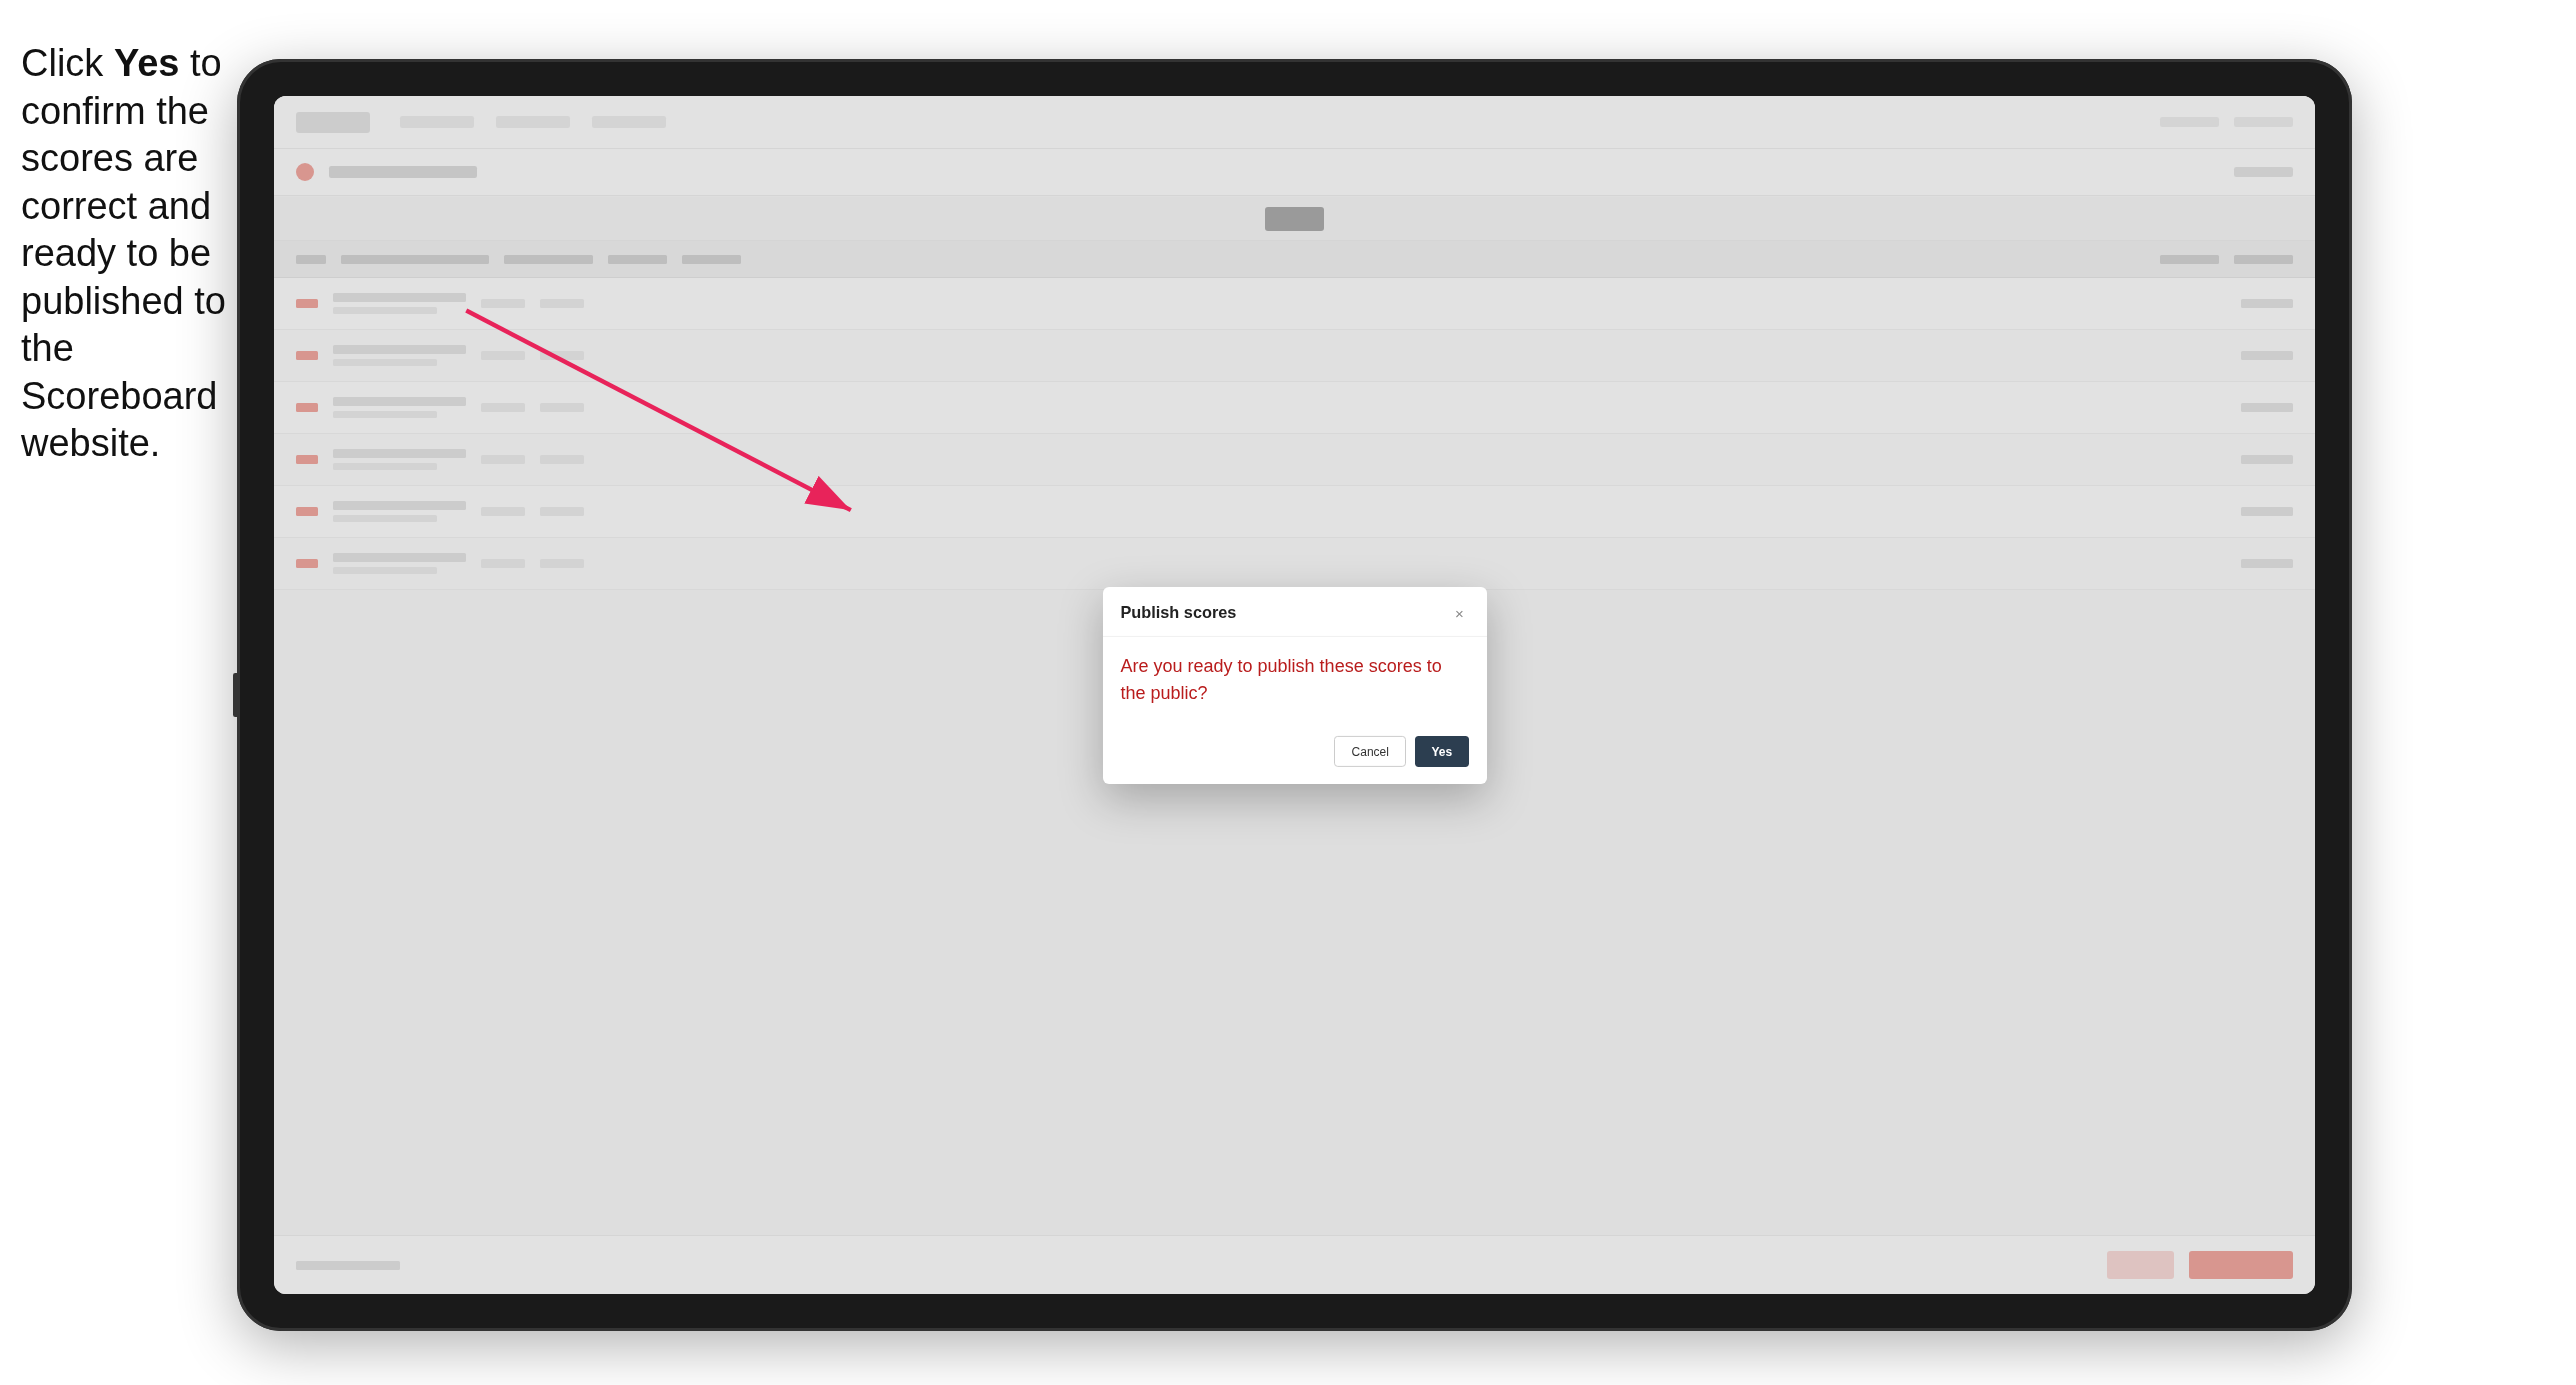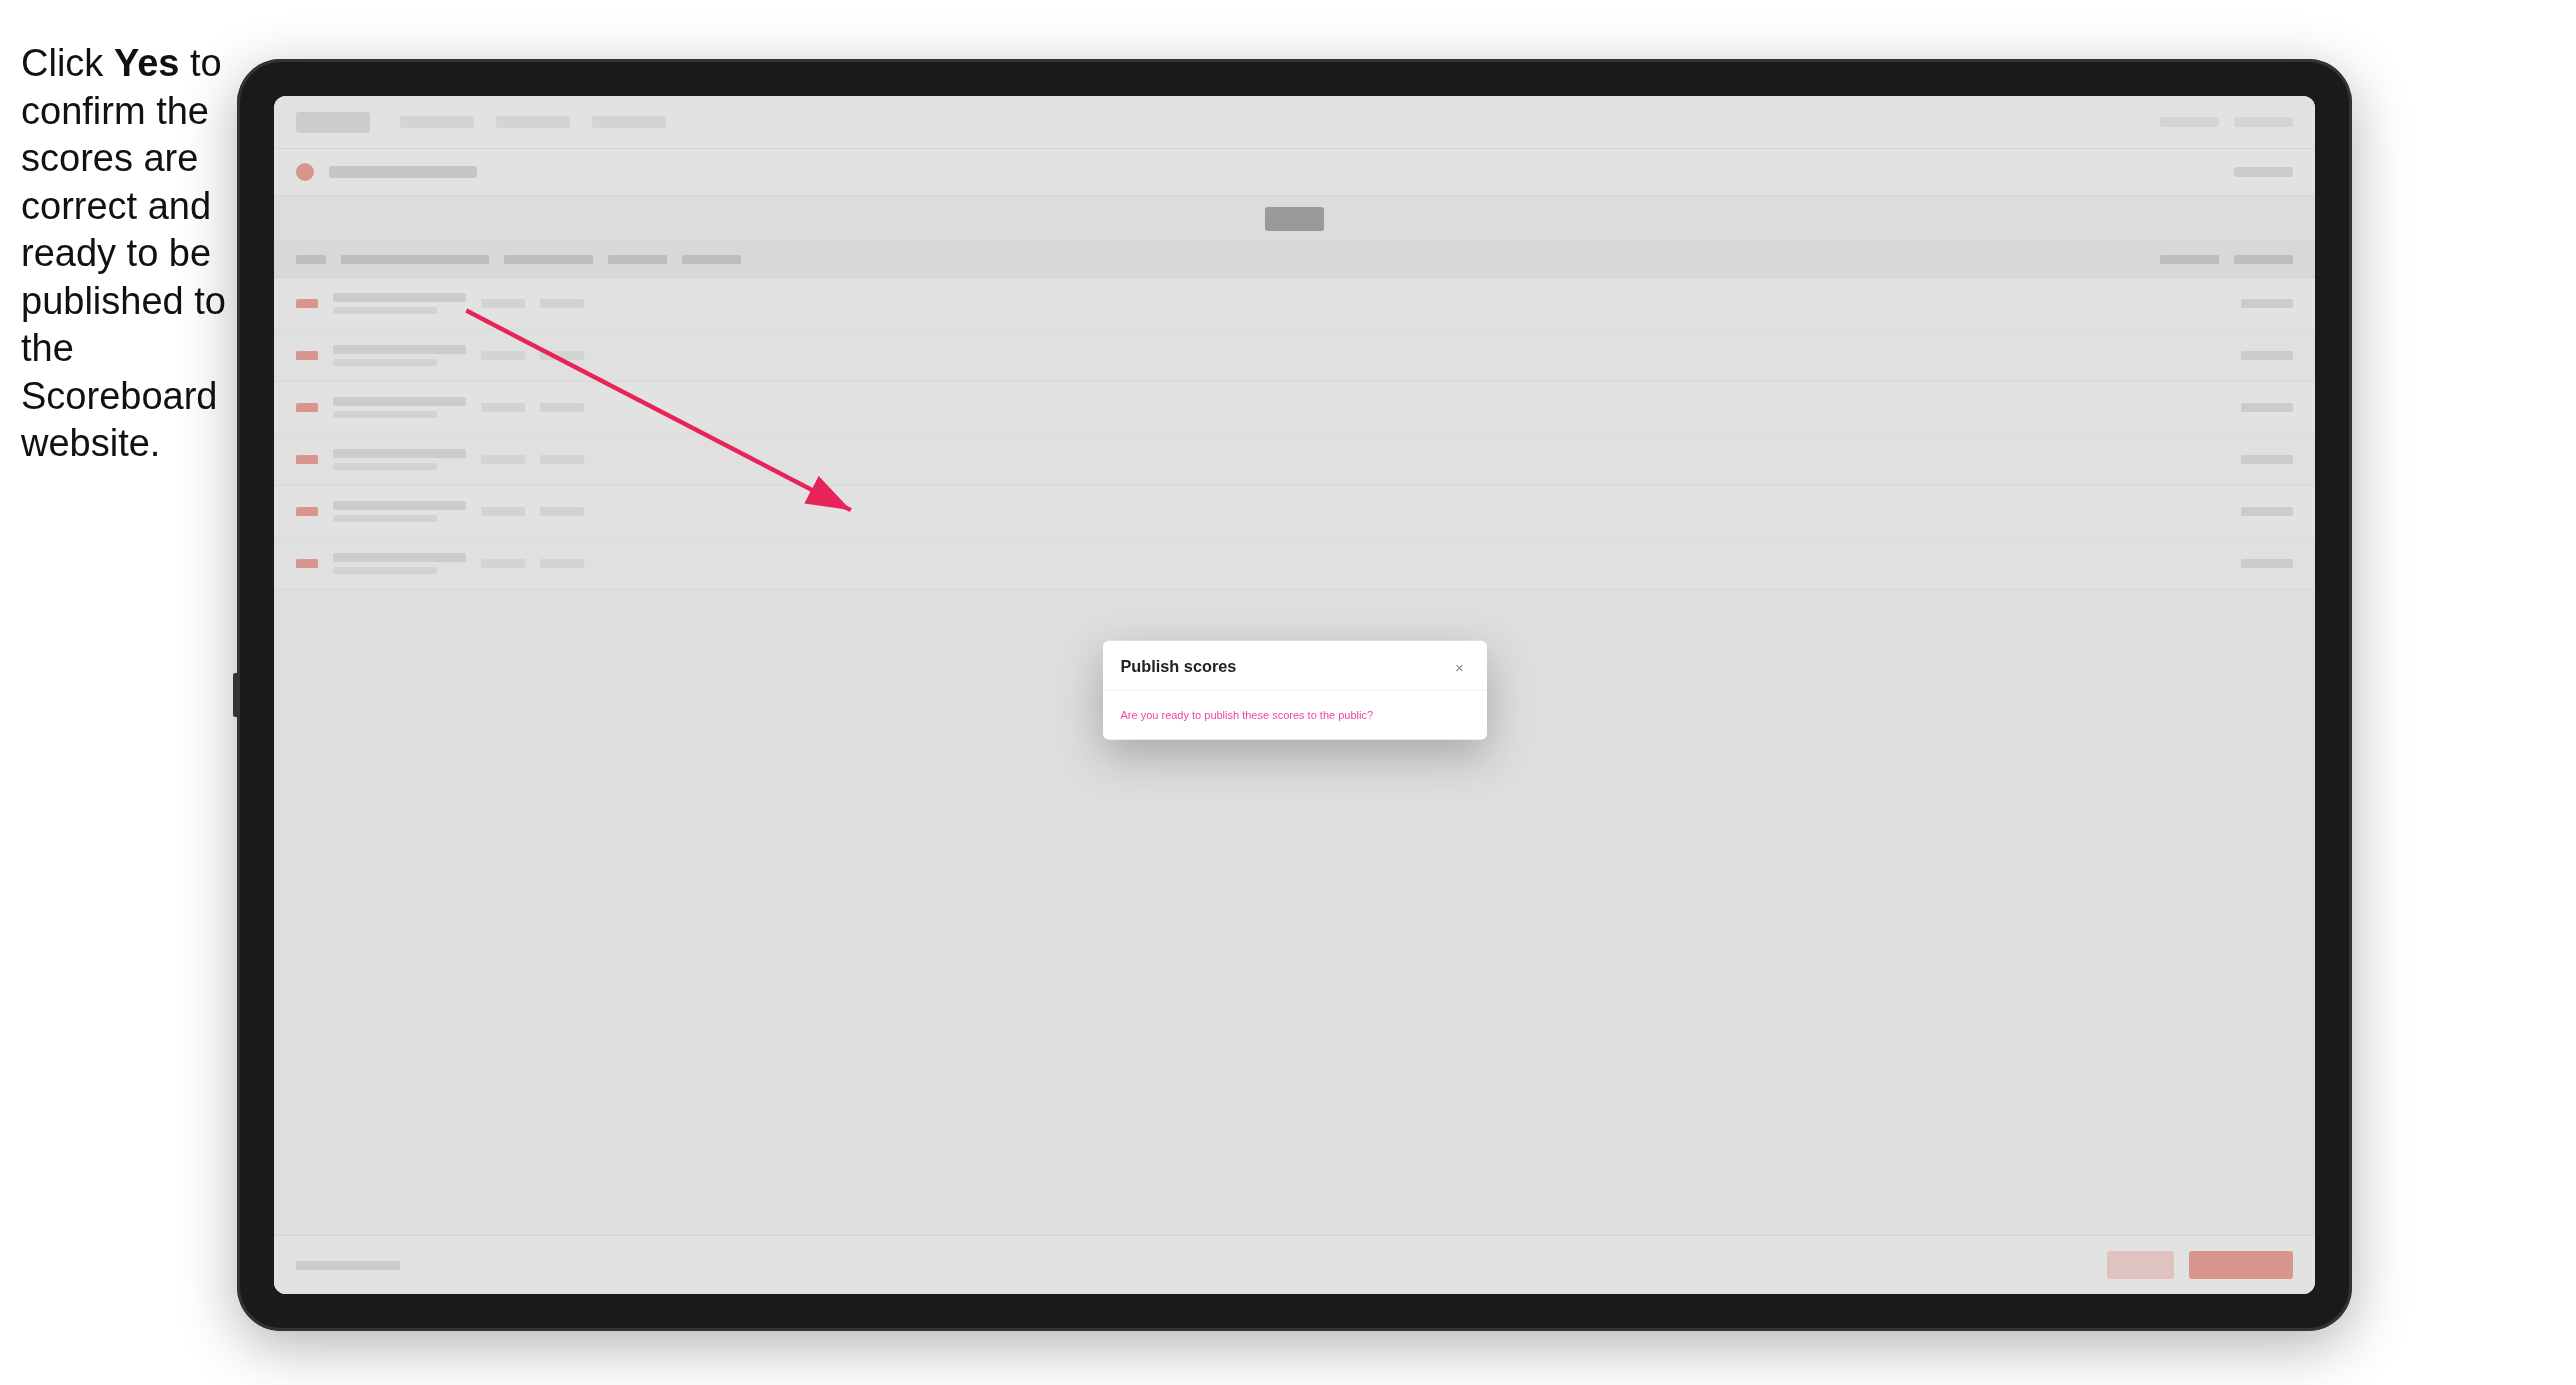--- a/index.html
+++ b/index.html
@@ -336,22 +336,22 @@
       justify-content: center;
       border: none;
       background: none;
     }
 
     .modal-body {
       padding: 16.3px 18px;
     }
 
     .modal-message {
-      font-size: 11px;
-      color: #ec4899;
+      font-size: 18px;
+      color: #b91c1c;
       line-height: 1.5;
     }
 
     .modal-footer {
       display: flex;
       justify-content: flex-end;
       gap: 9px;
       padding: 13.3px 18px 16.3px;
     }
 
@@ -518,20 +518,24 @@
     <div class="overlay-dim"></div>
 
     <div class="modal-dialog">
       <div class="modal-header">
         <span class="modal-title">Publish scores</span>
         <button class="modal-close">×</button>
       </div>
       <div class="modal-body">
         <p class="modal-message">Are you ready to publish these scores to the public?</p>
       </div>
+      <div class="modal-footer">
+        <button class="btn-cancel">Cancel</button>
+        <button class="btn-yes">Yes</button>
+      </div>
     </div>
 
     <svg class="arrow-container" viewBox="0 0 2760 1620" xmlns="http://www.w3.org/2000/svg">
       <defs>
         <marker id="arrowhead" markerWidth="10" markerHeight="7" refX="10" refY="3.5" orient="auto">
           <polygon points="0 0, 10 3.5, 0 7" fill="#e8235a"></polygon>
         </marker>
       </defs>
       <line x1="260" y1="290" x2="780" y2="560" stroke="#e8235a" stroke-width="6" marker-end="url(#arrowhead)"></line>
     </svg>

